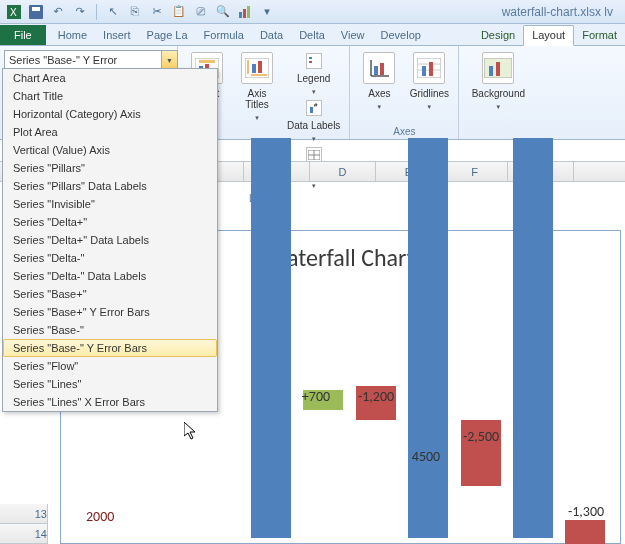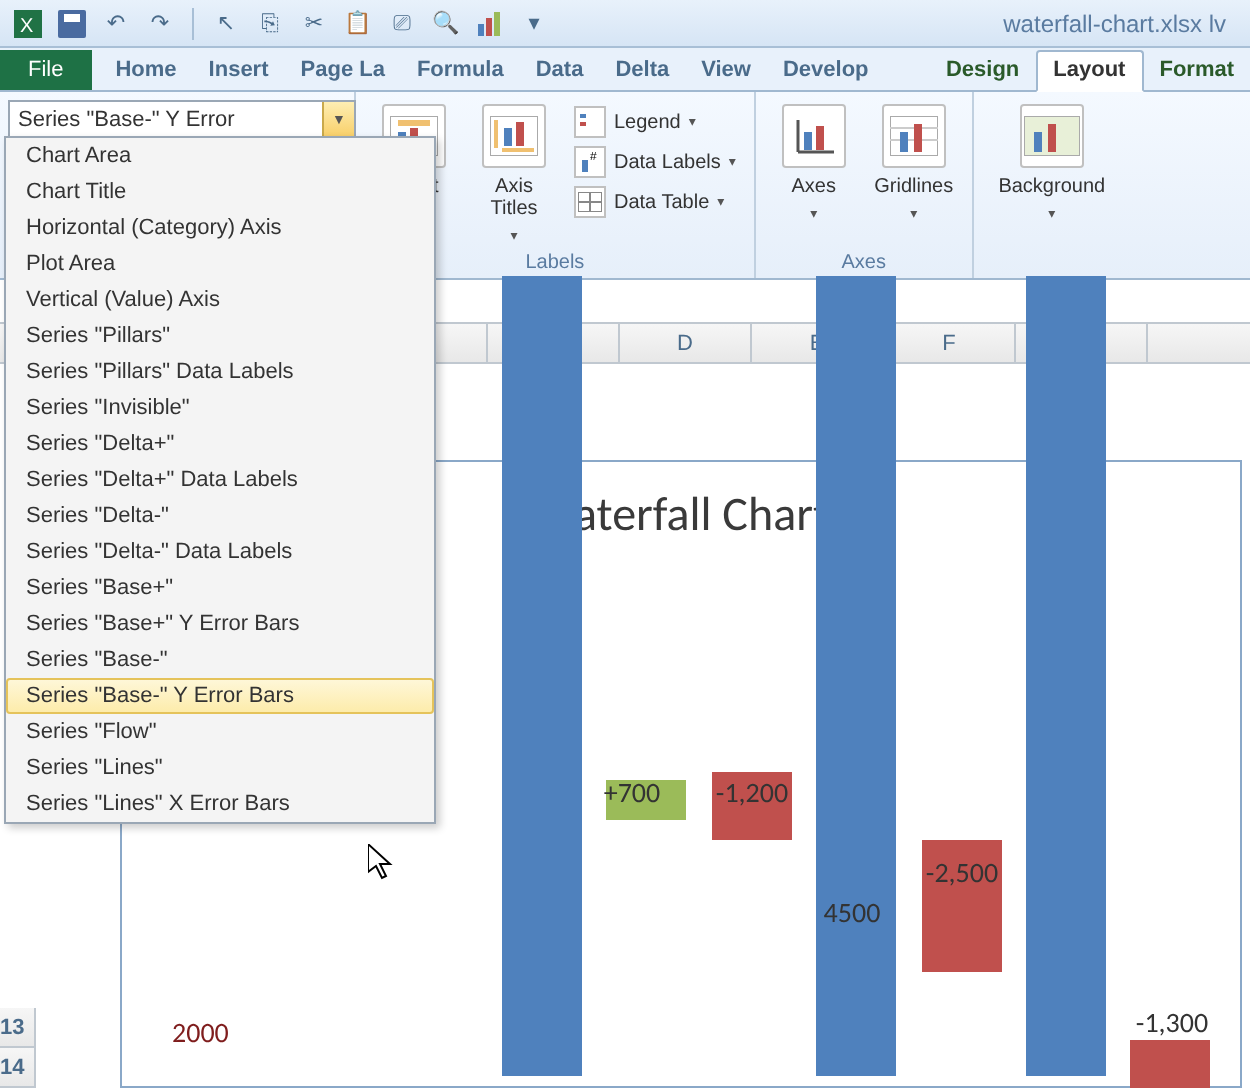--- a/index.html
+++ b/index.html
@@ -7,35 +7,35 @@
 
   
   .qat { height: 24px; background: linear-gradient(#e8f1fb,#d6e5f5); border-bottom: 1px solid #a8bfd6; display: flex; align-items: center; padding: 0 6px; gap: 6px; }
   .qat .qicon { width: 16px; height: 16px; display: flex; align-items: center; justify-content: center; color: #4a6b8a; }
   .qat .sep { width: 1px; height: 16px; background: #a8bfd6; margin: 0 2px; }
   .qat .filename { margin-left: auto; color: #5a7ba0; font-size: 12px; padding-right: 6px; }
   .chart-tools { background: #a8e0a0; color: #2a5a2a; padding: 4px 22px; border: 1px solid #6abf60; border-bottom: none; font-size: 12px; border-radius: 2px 2px 0 0; }
 
   
   .tabs { height: 22px; display: flex; align-items: flex-end; border-bottom: 1px solid #a0b8d0; background: #e8f1fb; }
-  .tab { padding: 3px 8px 4px; color: #4a6b8a; cursor: pointer; font-size: 11px; font-weight: bold; }
+  .tab { padding: 3px 8px 4px; color: #4a6b8a; cursor: pointer; font-size: 11px; }
   .file-tab { background: #1e7145; color: #fff; padding: 4px 14px; margin-right: 4px; }
   .tab.active { background: #fff; border: 1px solid #a0b8d0; border-bottom: 1px solid #fff; border-radius: 2px 2px 0 0; margin-bottom: -1px; color: #333; }
   .ctx-tab { color: #2a5a2a; }
 
   
   .ribbon { height: 94px; background: linear-gradient(#f4f9ff,#e6effa); border-bottom: 1px solid #a0b8d0; display: flex; position: relative; }
   .group { border-right: 1px solid #c0d0e0; padding: 4px 6px 2px; display: flex; flex-direction: column; }
   .group-body { flex: 1; display: flex; align-items: flex-start; gap: 4px; }
   .group-label { text-align: center; color: #5a7ba0; font-size: 10px; padding-top: 2px; }
   .big-btn { width: 46px; display: flex; flex-direction: column; align-items: center; gap: 4px; padding: 2px; cursor: pointer; }
   .big-btn .bicon { width: 32px; height: 32px; background: #fff; border: 1px solid #c0c0c0; border-radius: 2px; display:flex; align-items:center; justify-content:center; }
   .big-btn .blabel { font-size: 10px; text-align: center; line-height: 1.1; }
   .drop-tri { font-size: 7px; color: #555; }
-  .small-btn { display:flex; align-items:center; gap:4px; padding:1px 3px; cursor:pointer; font-size:10px; }
+  .small-btn { display:flex; align-items:center; gap:4px; padding:1px 3px; cursor:pointer; font-size:10px;flex-direction:column; }
   .small-btn .sicon { width:16px; height:16px; display:flex; align-items:center; justify-content:center; border:1px solid #c0c0c0; background:#fff; }
 
   
   .sel-combo { position: absolute; top: 4px; left: 4px; width: 174px; height: 20px; border: 1px solid #9aa7b5; background: #fff; display:flex; align-items:center; font-size:11px; }
   .sel-combo .sel-text { flex:1; padding: 0 4px; }
   .sel-combo .sel-btn { width: 16px; height: 100%; background: linear-gradient(#fdeeb3,#f8ce66); border-left:1px solid #c9a94b; display:flex; align-items:center; justify-content:center; }
 
   
   .dropdown { position: absolute; top: 68px; left: 2px; width: 216px; background: #f4f4f4; border: 1px solid #9aa7b5; box-shadow: 2px 2px 4px rgba(0,0,0,0.2); z-index: 100; }
   .dd-item { padding: 3px 10px; cursor: pointer; font-size: 11px; }
@@ -46,21 +46,21 @@
   .name-box { width: 112px; border-right: 1px solid #c0c8d0; padding: 0 6px; height:100%; display:flex; align-items:center; }
   .fx { padding: 0 8px; font-style: italic; color: #666; }
 
   
   .sheet { position: relative; }
   .col-headers { height: 20px; display:flex; background: linear-gradient(#f6f6f6,#e8e8e8); border-bottom:1px solid #c0c8d0; }
   .corner { width: 30px; border-right:1px solid #c0c8d0; }
   .col-h { width: 66px; text-align:center; border-right:1px solid #c0c8d0; color:#4a6b8a; line-height:20px; }
   .col-h.first { width: 148px; }
   .row { display:flex; height:20px; }
-  .row-h { width:18px; background: linear-gradient(#f6f6f6,#e8e8e8); border-right:1px solid #c0c8d0; border-bottom:1px solid #c0c8d0; text-align:left; color:#4a6b8a; line-height:20px;font-weight:bold; }
+  .row-h { width:48px; background: linear-gradient(#f6f6f6,#e8e8e8); border-right:1px solid #c0c8d0; border-bottom:1px solid #c0c8d0; text-align:right; color:#4a6b8a; line-height:20px; }
 
   
   .chart { position:absolute; top: 230px; left: 60px; right: 4px; bottom: 0; background:#fff; border:1px solid #8aa8c8; }
   .chart-title { text-align:center; font: 400 24px "Calibri", sans-serif; color:#3a3a3a; padding: 12px 0 6px; }
   .plot { position:relative; height: 260px; margin: 0 20px; }
   .bar { position:absolute; bottom:0; }
   .lbl { position:absolute; font: 400 14px Calibri; color:#333; text-align:center; transform: translateX(-50%); white-space: nowrap; }
   .yaxis-lbl { position:absolute; left:6px; font:400 14px Calibri; color:#7f1d1d; }
   .cursor { position:absolute; z-index:200; pointer-events:none; }
 

